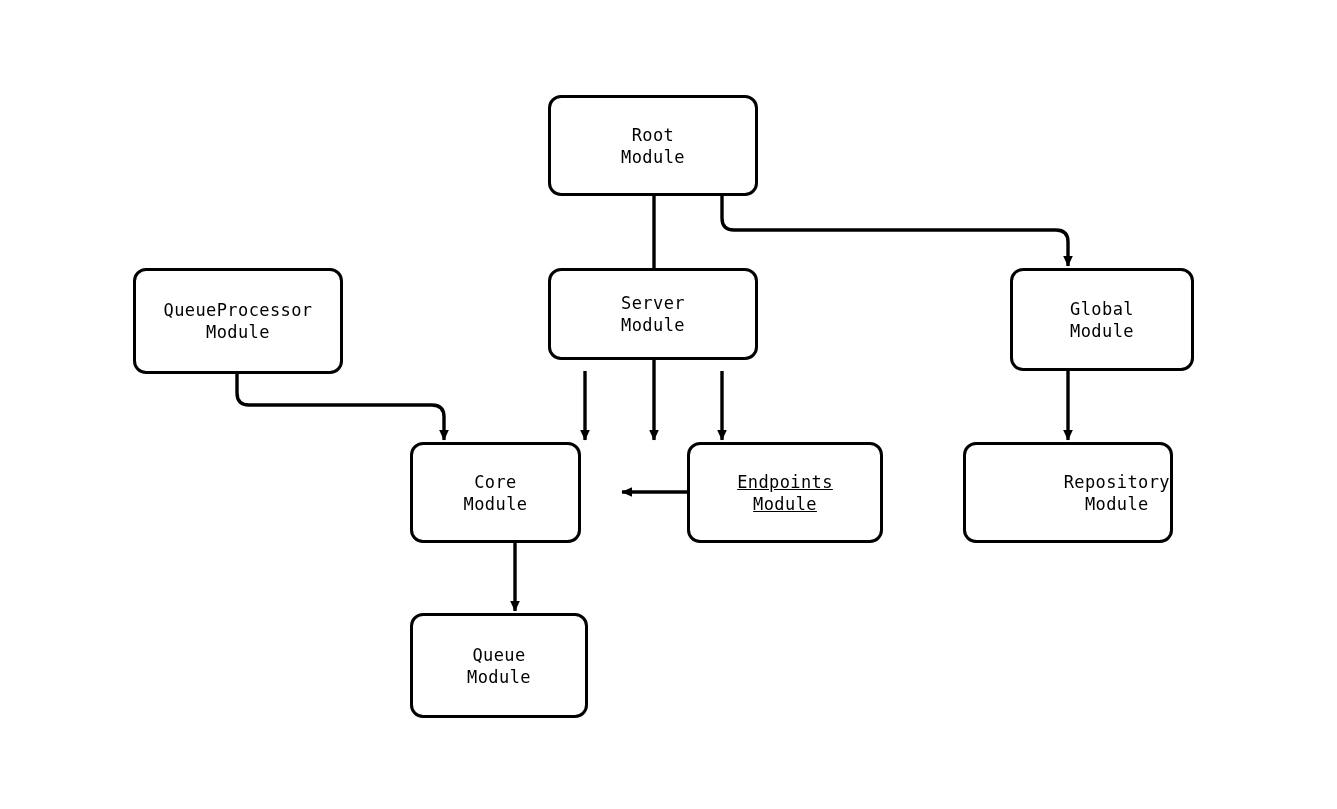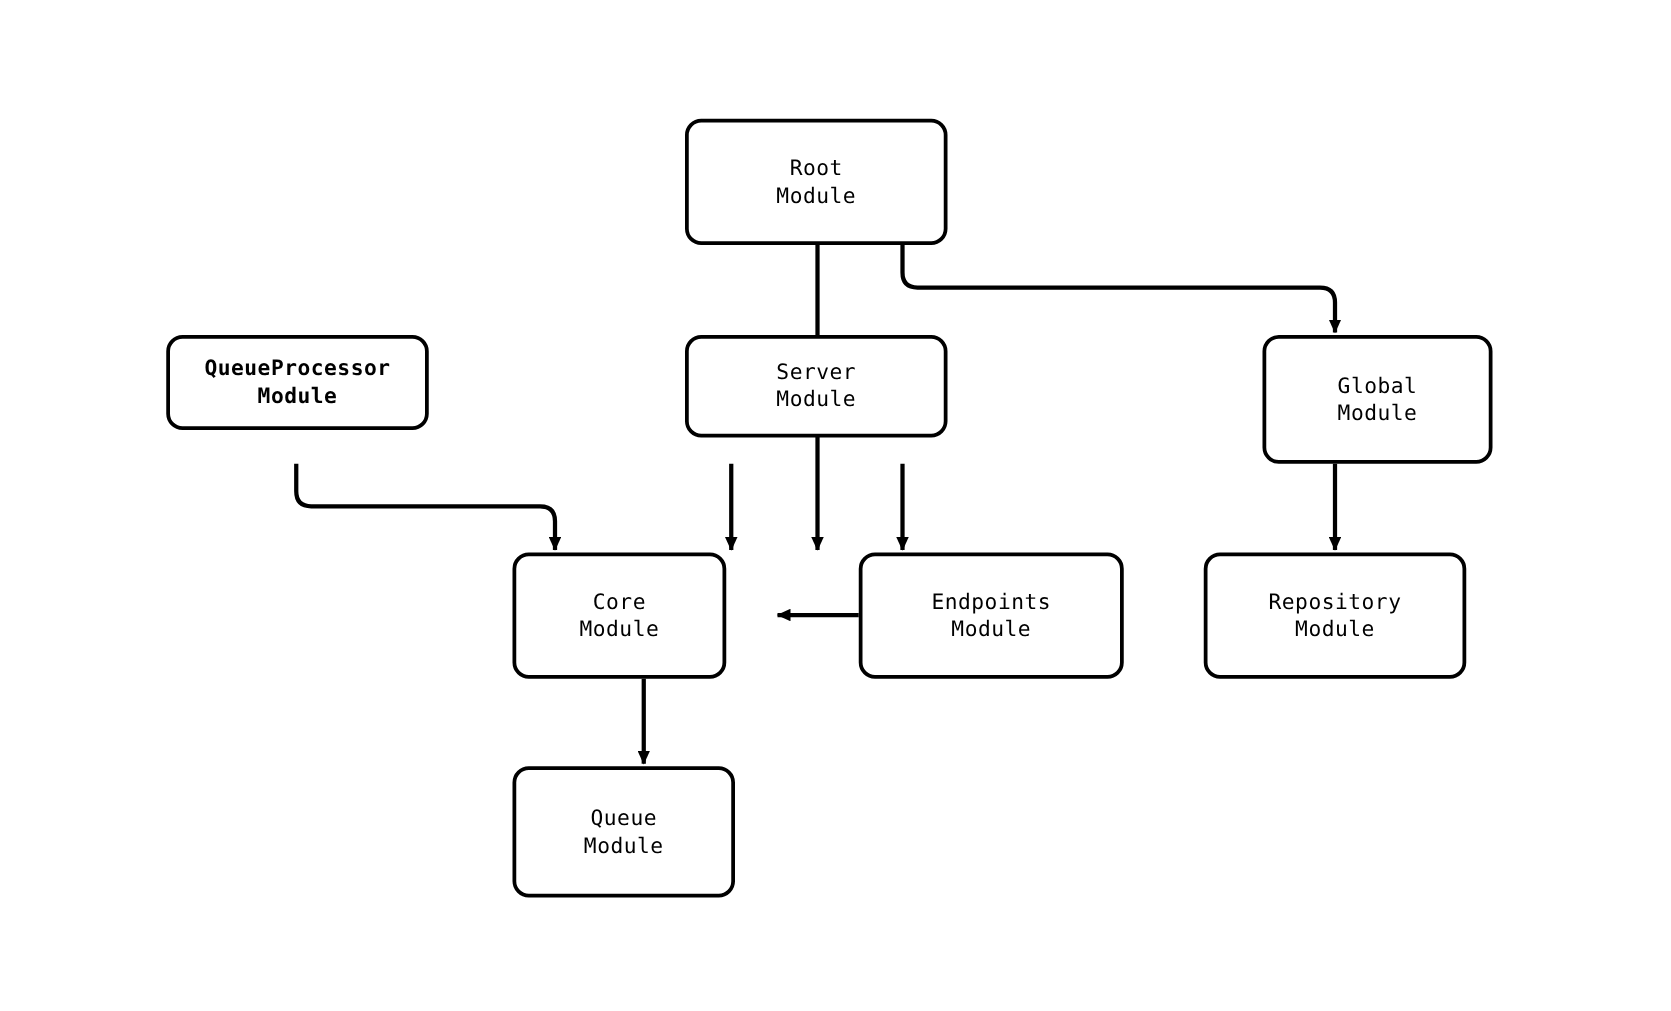--- a/index.html
+++ b/index.html
@@ -78,46 +78,46 @@
       <path d="M 515,543 L 515,611" marker-end="url(#arrowDown)"></path>
 
     </g>
   </svg>
 
   <div class="node" style="left:548px; top:95px; width:210px; height:101px;">
     <div class="node-label">Root
 Module</div>
   </div>
 
-  <div class="node" style="left:133px; top:268px; width:210px; height:76px;font-weight:bold;">
+  <div class="node" style="left:133px; top:268px; width:210px; height:106px;">
     <div class="node-label">QueueProcessor
 Module</div>
   </div>
 
-  <div class="node" style="left:548px; top:268px; width:210px; height:82px;">
+  <div class="node" style="left:548px; top:268px; width:210px; height:92px;">
     <div class="node-label">Server
 Module</div>
   </div>
 
   <div class="node" style="left:1010px; top:268px; width:184px; height:103px;">
     <div class="node-label">Global
 Module</div>
   </div>
 
   <div class="node" style="left:410px; top:442px; width:171px; height:101px;">
     <div class="node-label">Core
 Module</div>
   </div>
 
-  <div class="node" style="left:687px; top:442px; width:212px; height:101px;">
+  <div class="node" style="left:687px; top:442px; width:196px; height:101px;text-decoration:underline;">
     <div class="node-label">Endpoints
 Module</div>
   </div>
 
-  <div class="node" style="left:963px; top:442px; width:210px; height:101px;">
+  <div class="node" style="left:963px; top:442px; width:210px; height:101px;align-items:flex-end;">
     <div class="node-label">Repository
 Module</div>
   </div>
 
   <div class="node" style="left:410px; top:613px; width:178px; height:105px;">
     <div class="node-label">Queue
 Module</div>
   </div>
 
 </div>

